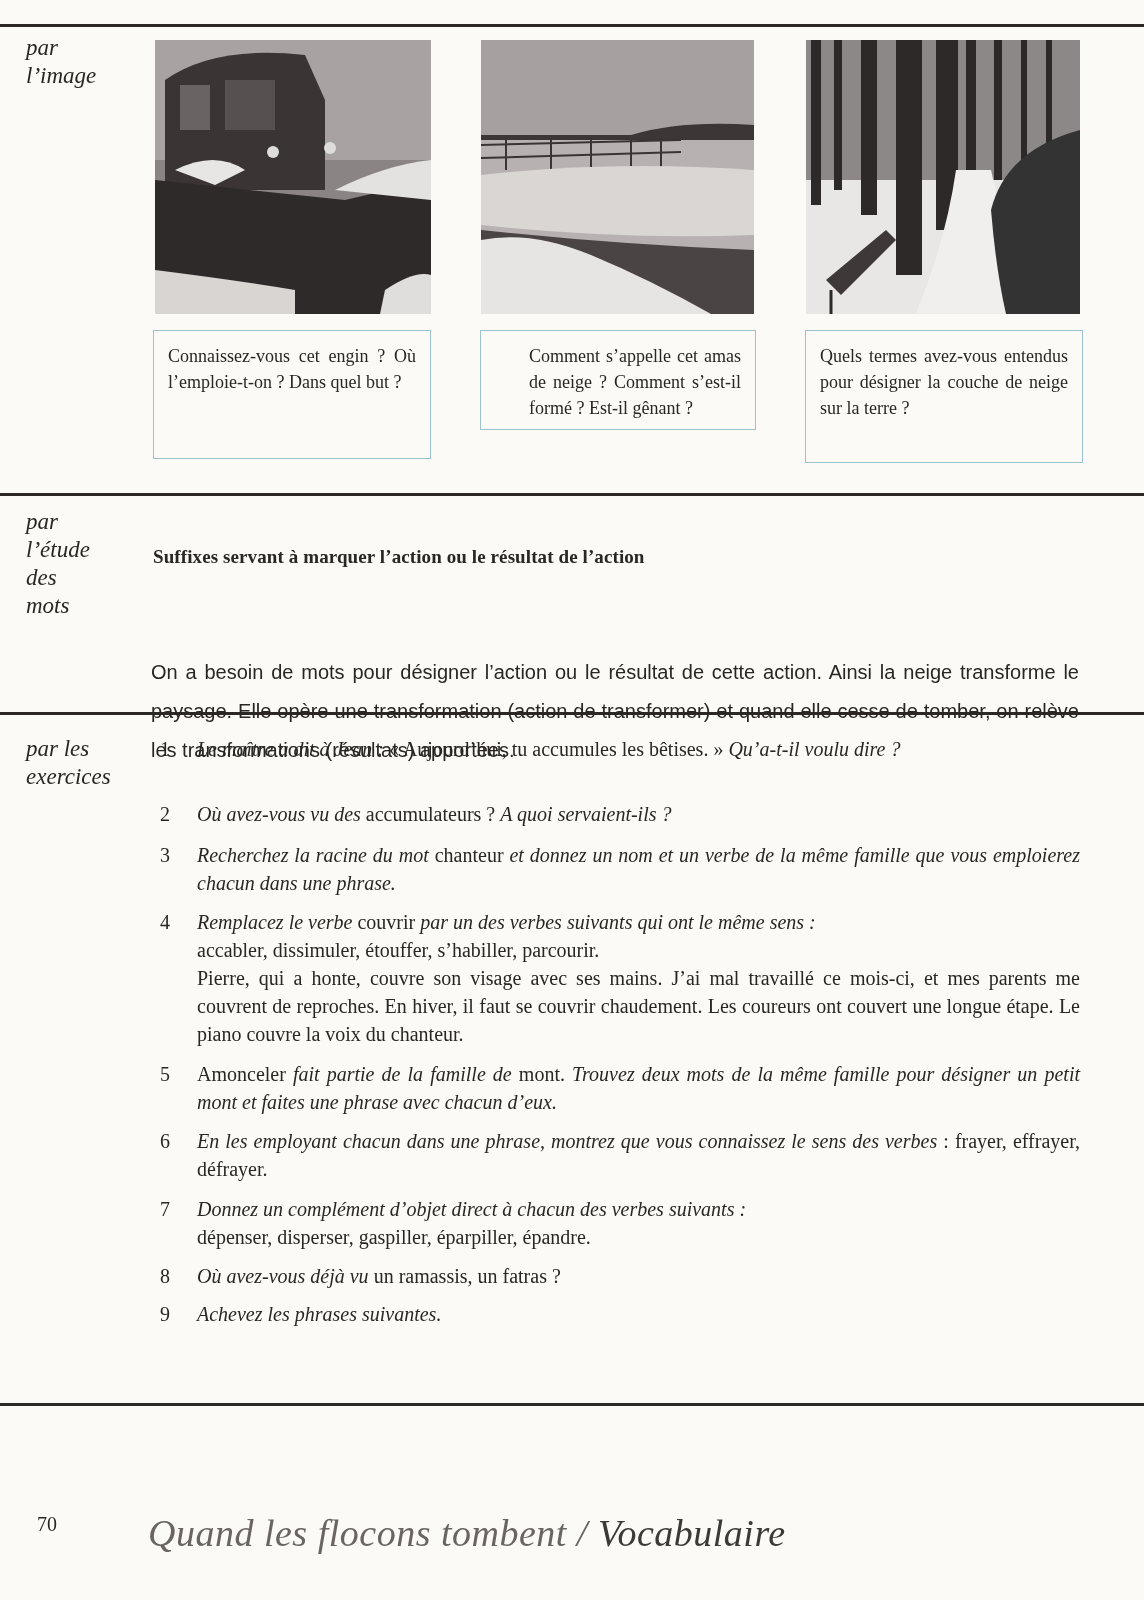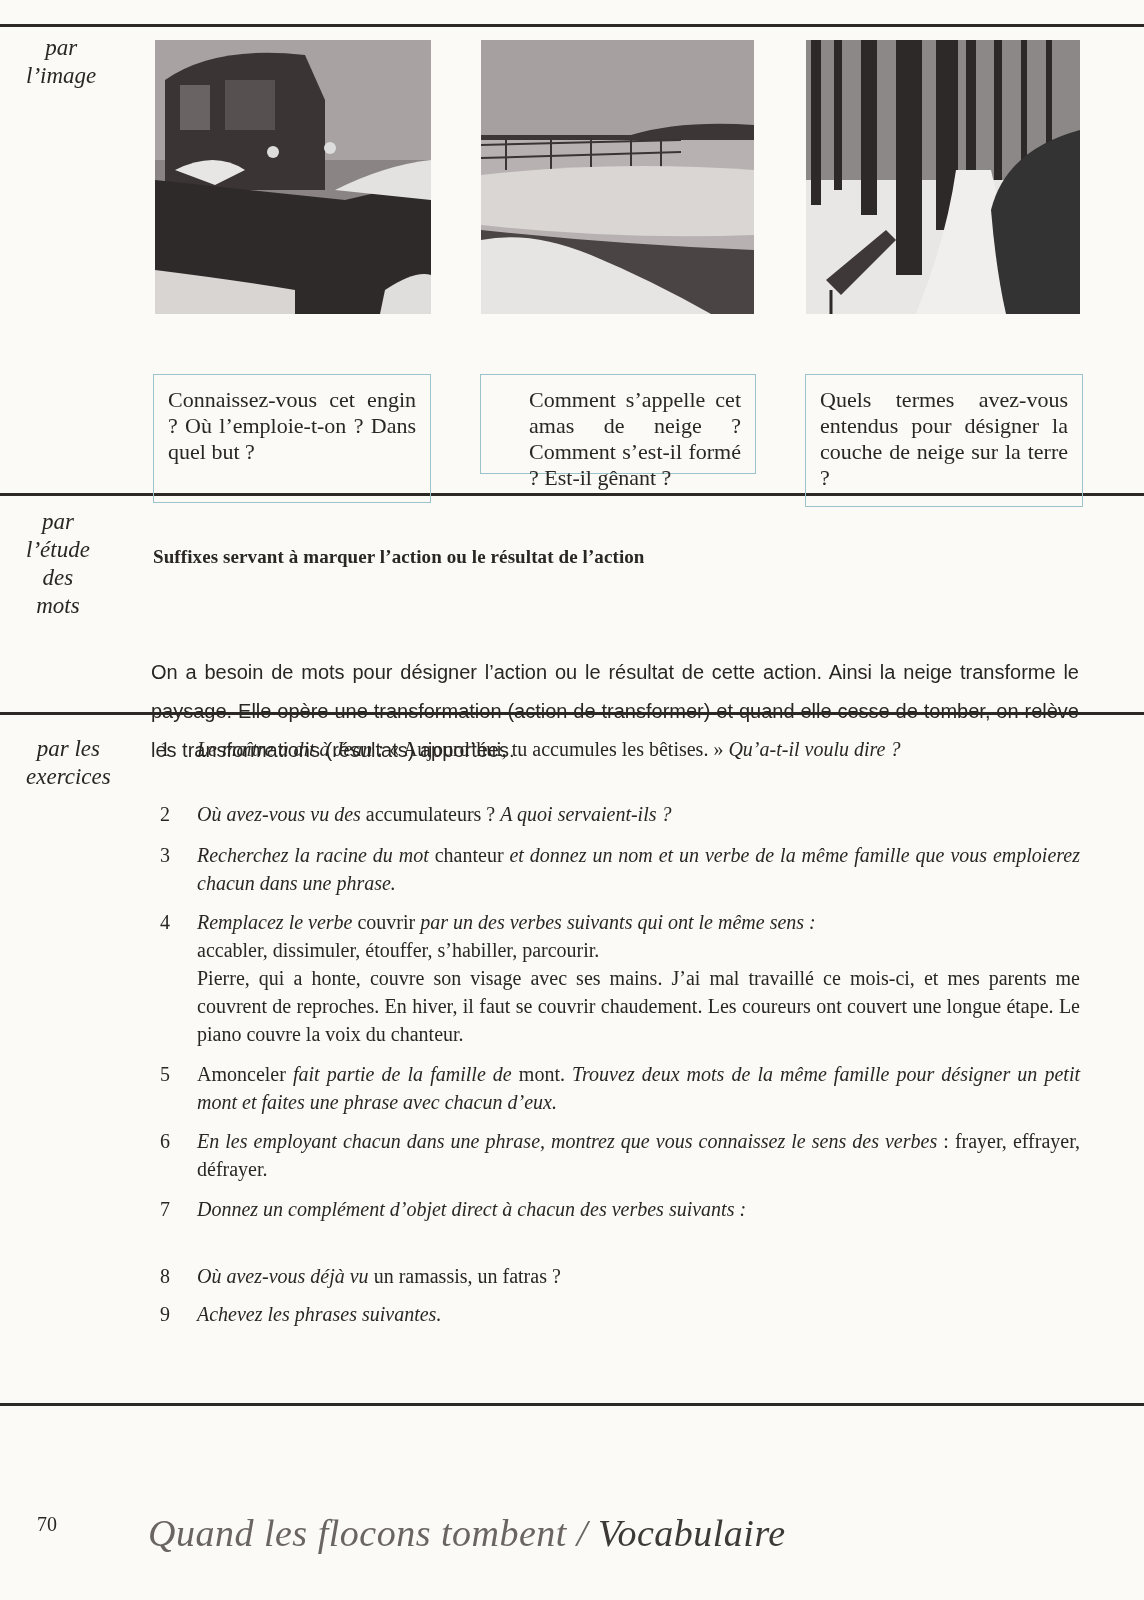--- a/index.html
+++ b/index.html
@@ -6,26 +6,26 @@
   body {
     width: 1144px; height: 1600px; position: relative; overflow: hidden;
     background: #fbfaf6; color: #2a2624;
     font-family: "DejaVu Serif", "Liberation Serif", serif;
   }
   .rule { position: absolute; left: 0; width: 1144px; height: 3px; background: #2b2826; }
   .side {
     position: absolute; left: 26px; font-style: italic; font-size: 23px; line-height: 28px;
     font-family: "Liberation Serif", "DejaVu Serif", serif; color: #2a2624;
   }
-  .side span { display: block; text-align: center; }
+  .side span { display: block; }
   .photo { position: absolute; top: 40px; width: 276px; height: 274px; overflow: hidden; background: #888; }
   .qbox {
     position: absolute; top: 330px; border: 1.5px solid #9cc3cc; box-sizing: border-box;
-    padding: 12px 14px; font-size: 22px; line-height: 26px; text-align: justify;
-    font-family: "Liberation Serif", "DejaVu Serif", serif; color: #2a2624; margin-top: 44px;
+    padding: 12px 14px; font-size: 18px; line-height: 26px; text-align: justify;
+    font-family: "Liberation Serif", "DejaVu Serif", serif; color: #2a2624;
   }
   .section-title {
     position: absolute; left: 153px; top: 546px; font-weight: bold; font-size: 19px;
     font-family: "Liberation Serif", serif; letter-spacing: 0.1px;
   }
   .para {
     position: absolute; left: 151px; top: 605px; width: 928px; font-size: 20px; line-height: 39px;
     text-align: justify; font-family: Liberation Sans, sans-serif; margin-top: 48px;
   }
   .ex {
@@ -156,21 +156,21 @@
     <div class="ex" style="top: 1060px;">
       <span class="num">5</span>
       <div class="body"><span>Amonceler </span><span class="i">fait partie de la famille de </span><span>mont. </span><span class="i">Trouvez deux mots de la même famille pour désigner un petit mont et faites une phrase avec chacun d’eux.</span></div>
     </div>
     <div class="ex" style="top: 1127px;">
       <span class="num">6</span>
       <div class="body"><span class="i">En les employant chacun dans une phrase, montrez que vous connaissez le sens des verbes </span><span>: frayer, effrayer, défrayer.</span></div>
     </div>
     <div class="ex" style="top: 1195px;">
       <span class="num">7</span>
-      <div class="body"><span class="i">Donnez un complément d’objet direct à chacun des verbes suivants :</span></div>
+      <div class="body"><span class="i">Donnez un complément d’objet direct à chacun des verbes suivants :</span><div>dépenser, disperser, gaspiller, éparpiller, épandre.</div></div>
     </div>
     <div class="ex" style="top: 1262px;">
       <span class="num">8</span>
       <div class="body"><span class="i">Où avez-vous déjà vu </span><span>un ramassis, un fatras ?</span></div>
     </div>
     <div class="ex" style="top: 1300px;">
       <span class="num">9</span>
       <div class="body"><span class="i">Achevez les phrases suivantes.</span></div>
     </div>
   </div>

